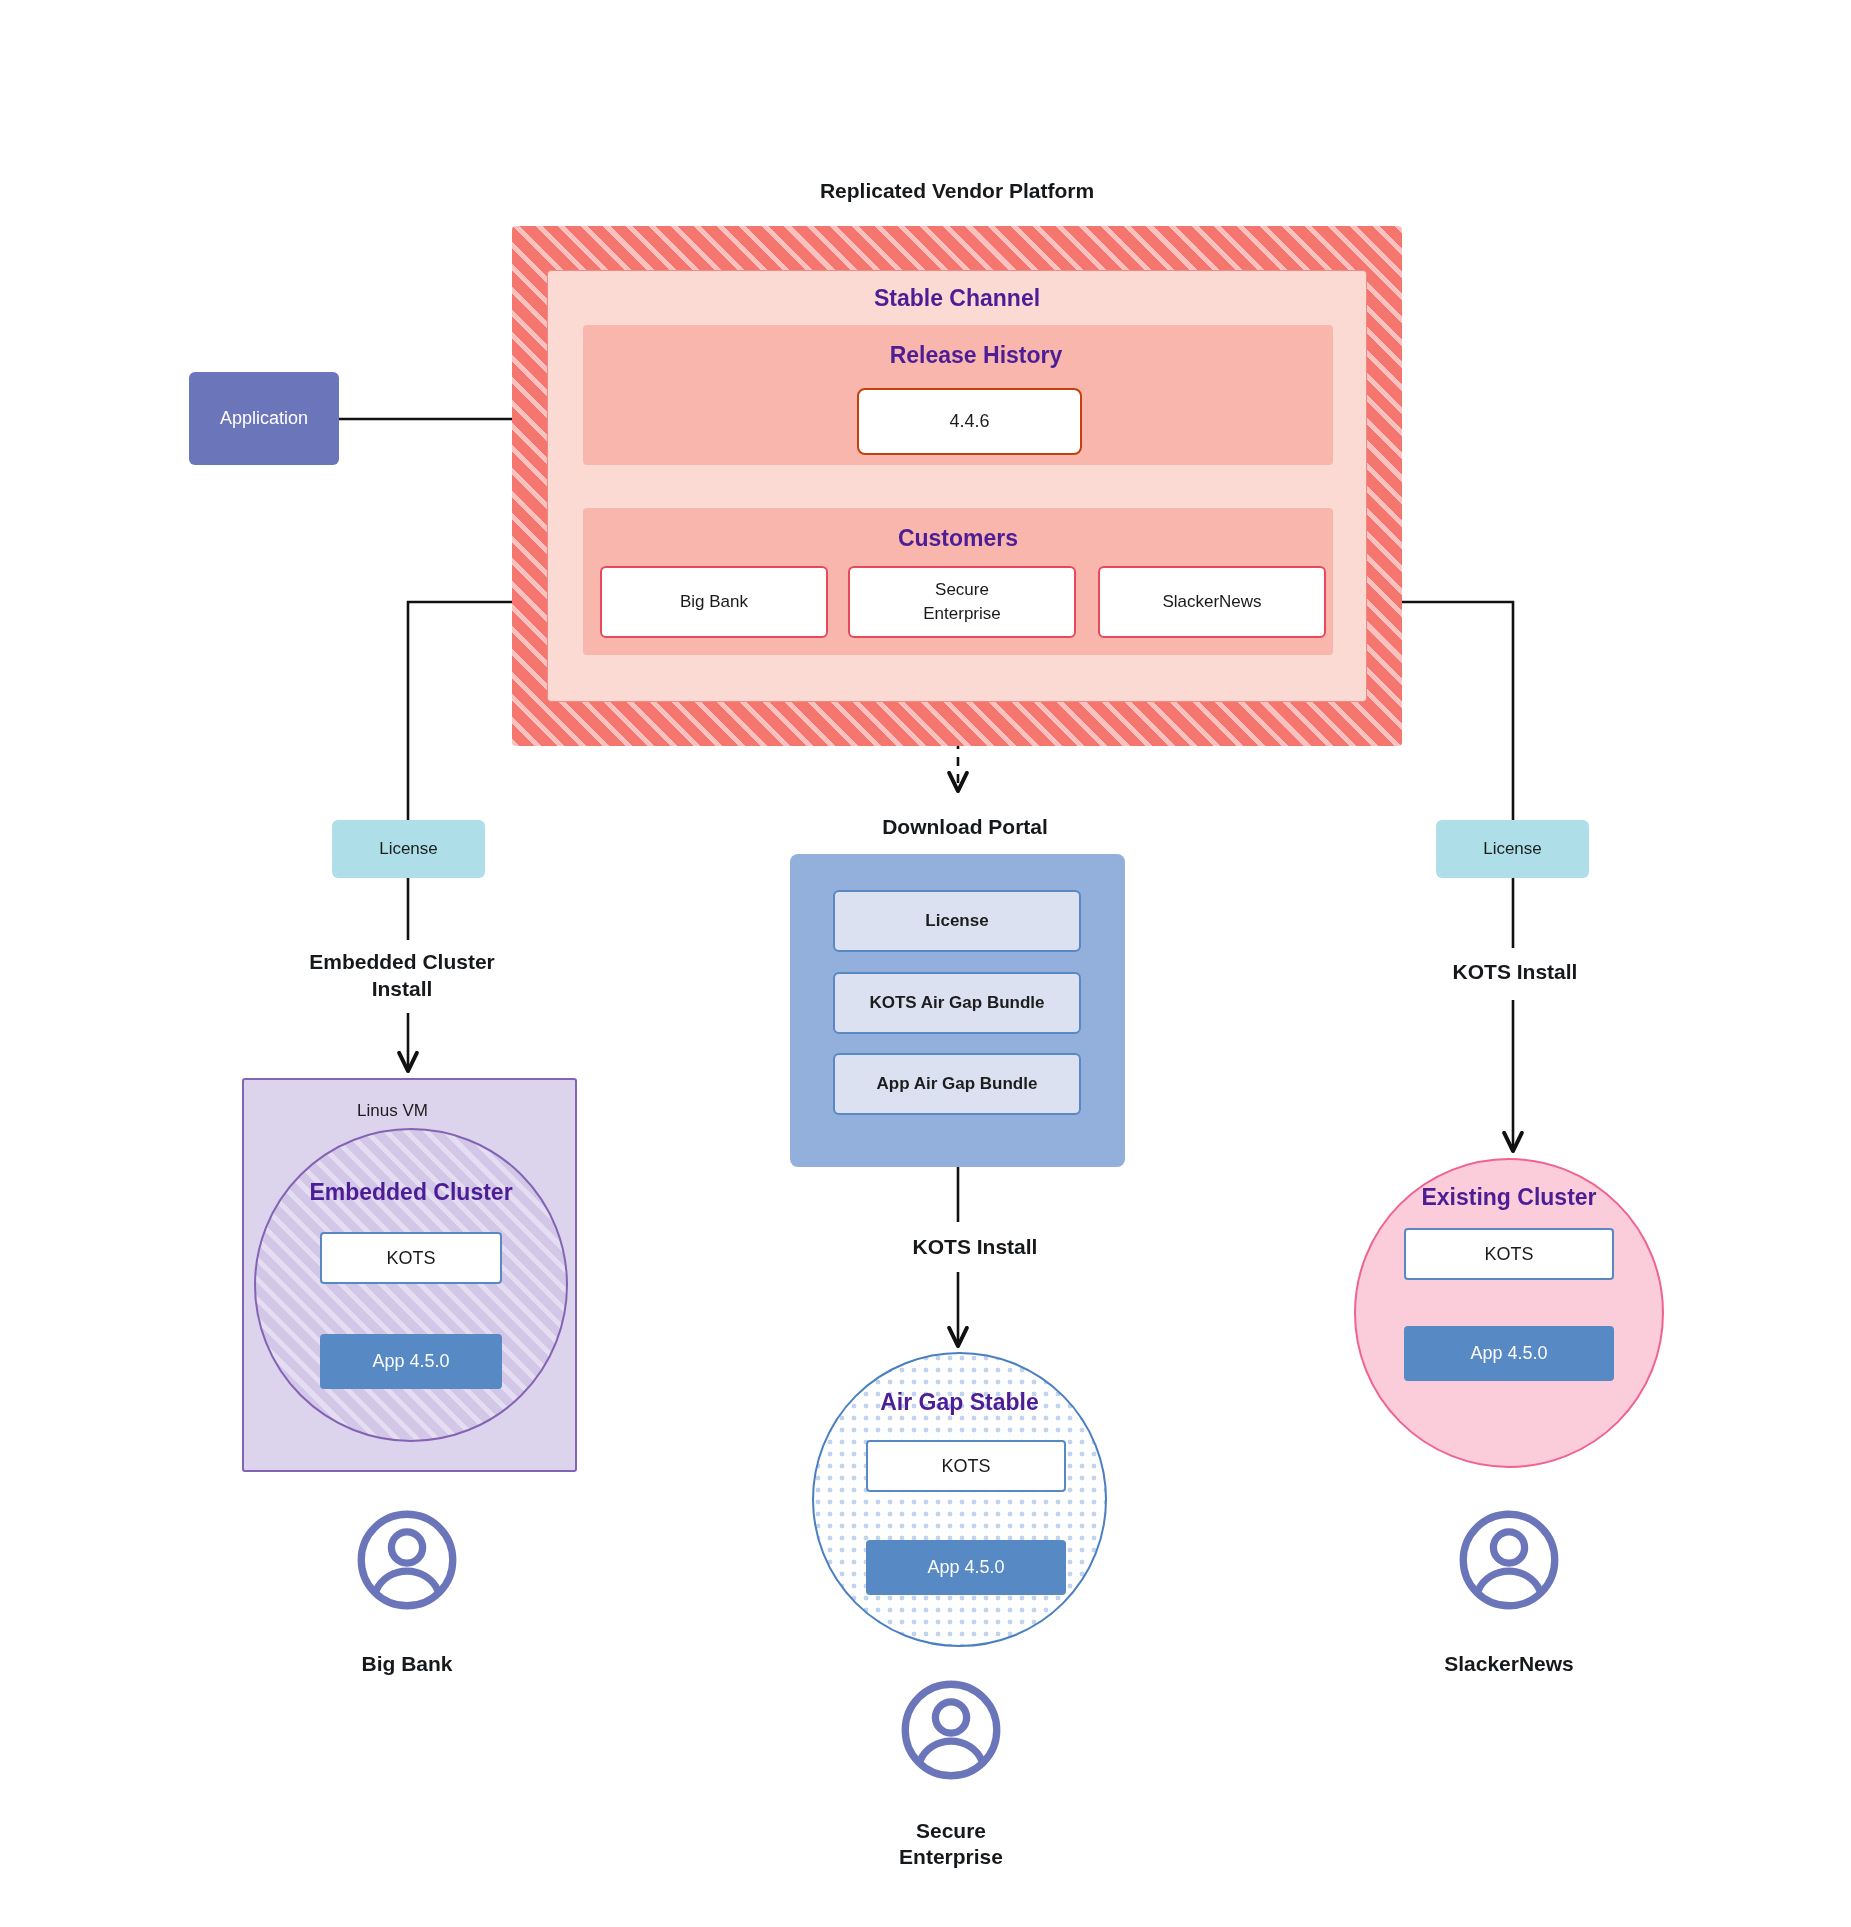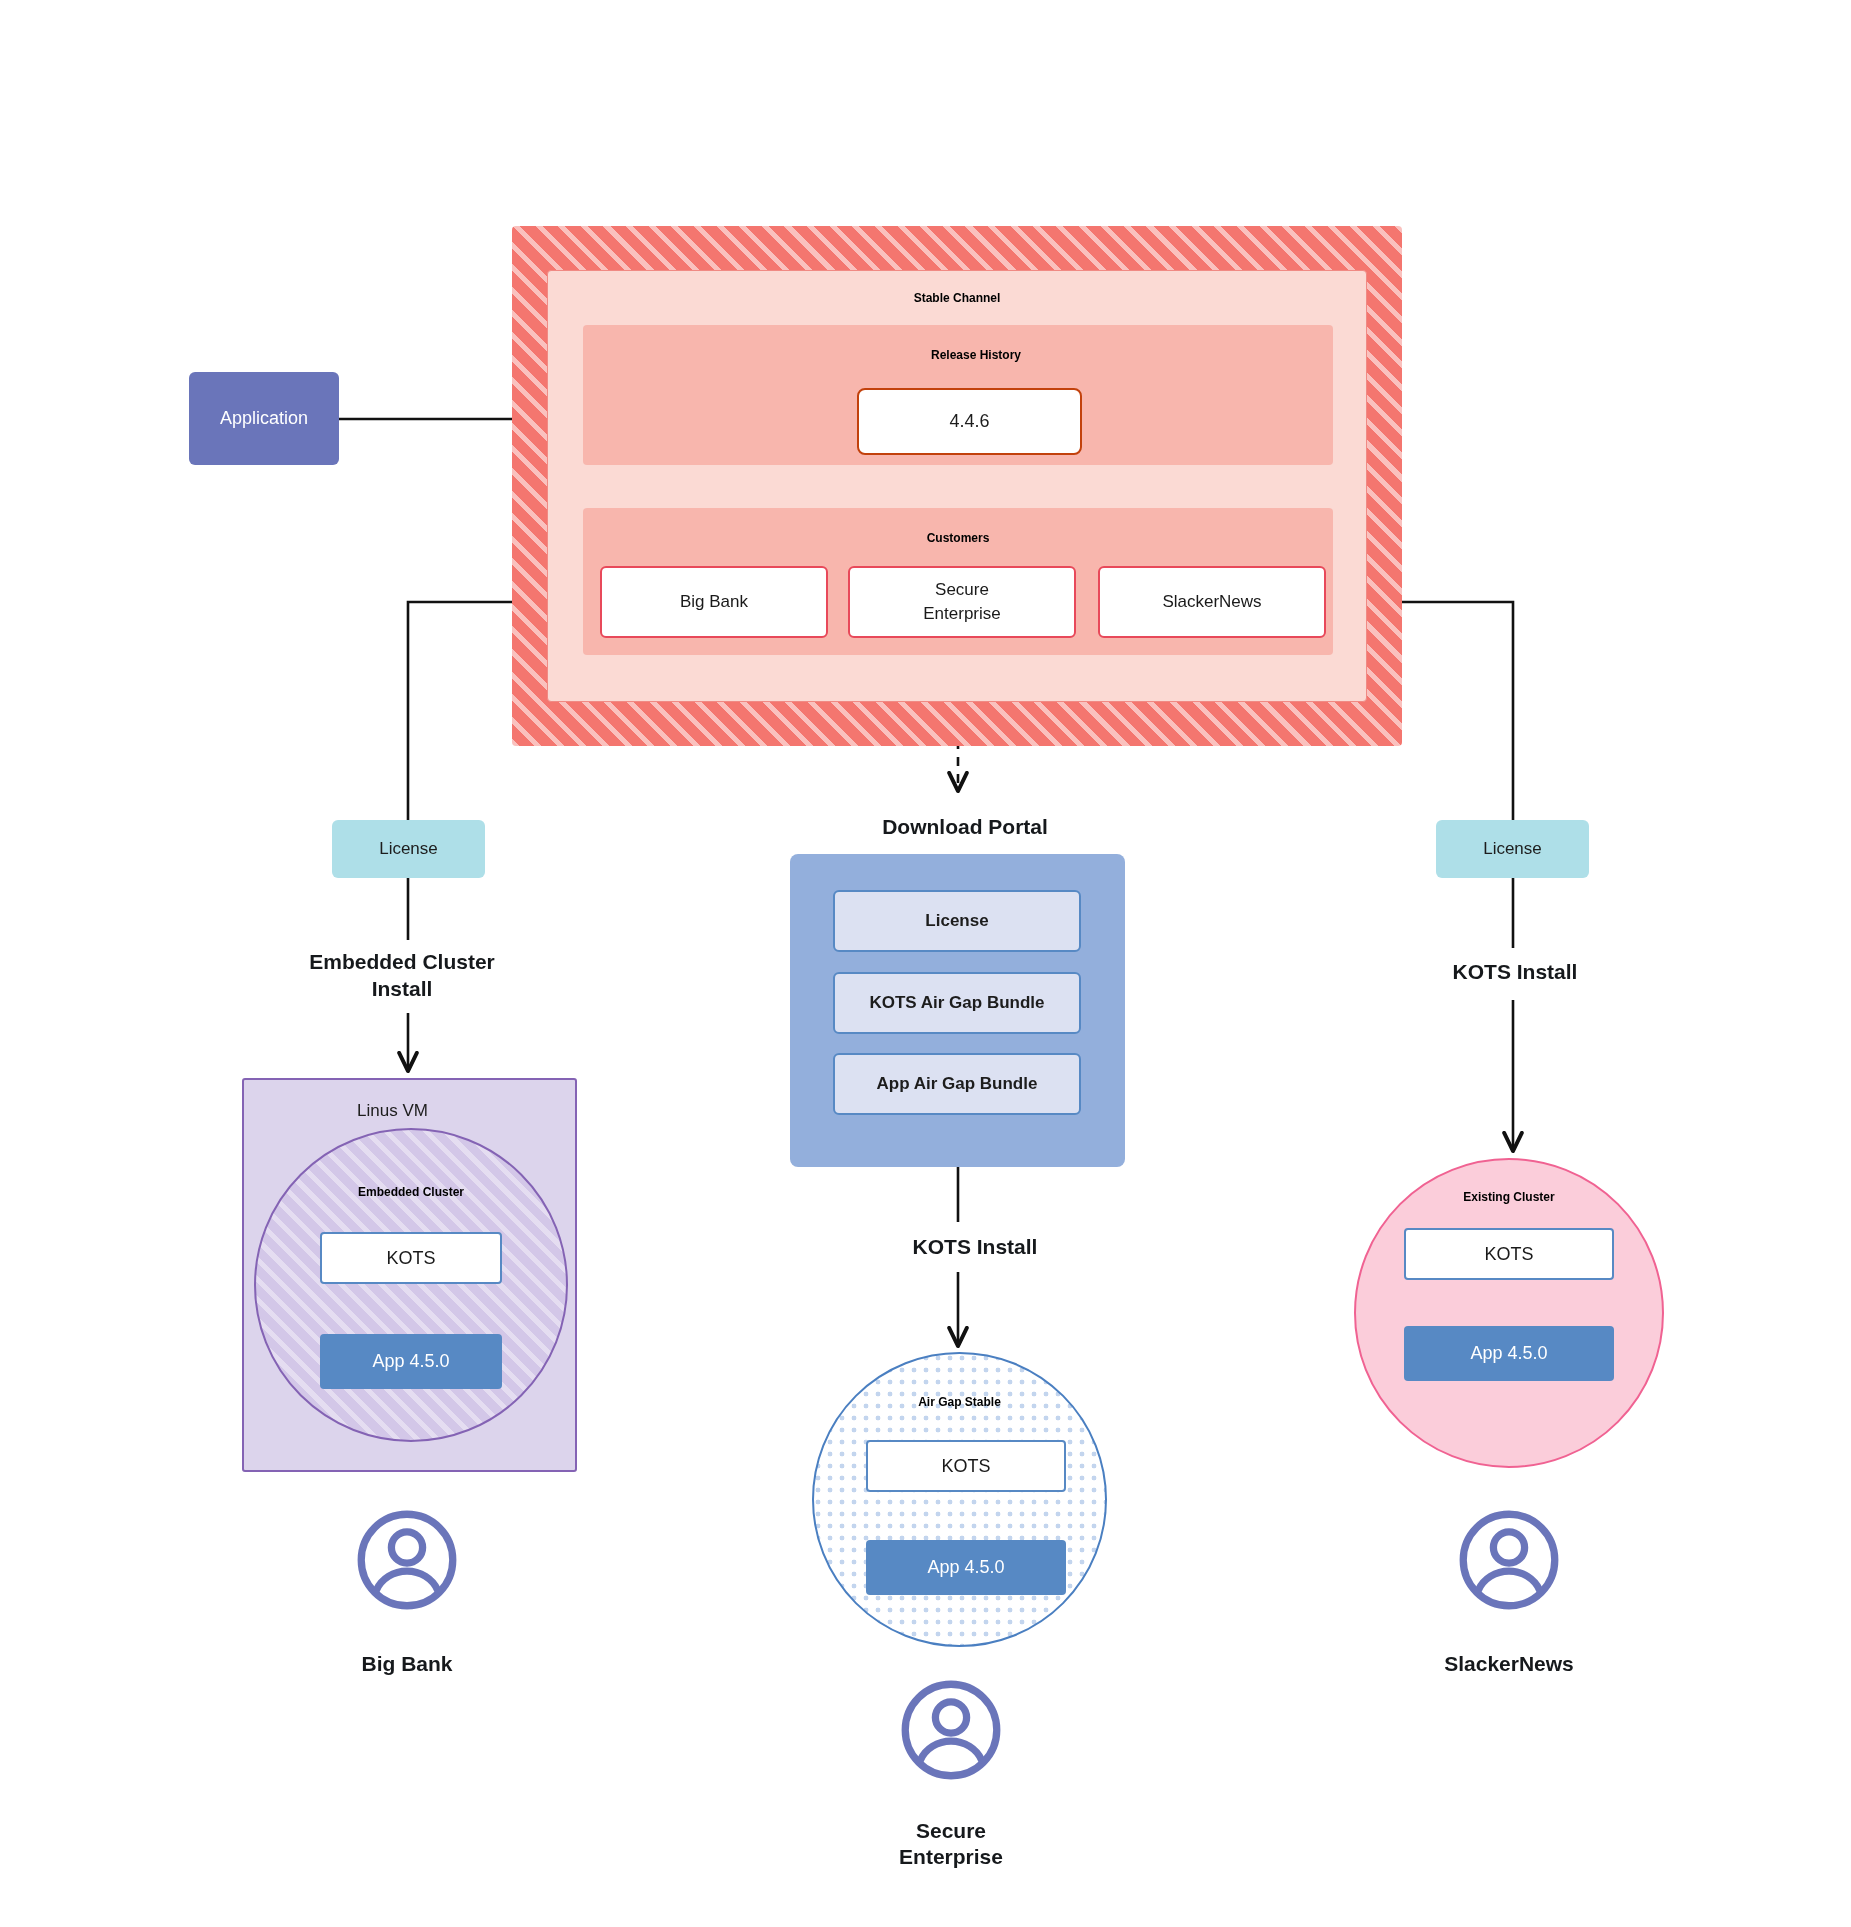--- a/index.html
+++ b/index.html
@@ -4,21 +4,21 @@
 <style>
   html,body{margin:0;padding:0;background:#ffffff;}
   body{width:1851px;height:1927px;position:relative;
        font-family:"Liberation Sans","DejaVu Sans",sans-serif;
        color:#1a1a1a;overflow:hidden;}
   .stage{position:absolute;inset:0;}
   .abs{position:absolute;box-sizing:border-box;}
 
   
   .ctr{display:flex;align-items:center;justify-content:center;text-align:center;}
-  .lbl-sm{font-size:12px;font-weight:600;color:#000000;line-height:1.3;}
+  .lbl-sm{font-size:23px;font-weight:600;color:#4c1d95;line-height:1.3;}
   .lbl-plain{font-size:17px;font-weight:400;color:#1d1d1d;line-height:1.3;}
   .title-big{font-size:21px;font-weight:700;color:#16191c;line-height:1.3;white-space:pre-line;}
 
   
   #platform-title{left:512px;top:176px;width:890px;height:30px;}
   #platform-box{left:512px;top:226px;width:890px;height:520px;border-radius:4px;
      background:
        repeating-linear-gradient(45deg,
          rgba(255,255,255,.55) 0 5px,
          rgba(255,255,255,0) 5px 16px),
@@ -143,20 +143,23 @@
     <path d="M1513,1000 L1513,1150" stroke="#111111" stroke-width="2.6" fill="none" marker-end="url(#arrow)"></path>
     <path d="M1509,1282 L1509,1318" stroke="#111111" stroke-width="2.6" fill="none" stroke-dasharray="8 7" marker-end="url(#arrow)"></path>
 
     <path d="M958,638 L958,790" stroke="#111111" stroke-width="2.6" fill="none" stroke-dasharray="9 8" marker-end="url(#arrow)"></path>
 
     <path d="M958,1167 L958,1222" stroke="#111111" stroke-width="2.6" fill="none"></path>
     <path d="M958,1272 L958,1345" stroke="#111111" stroke-width="2.6" fill="none" marker-end="url(#arrow)"></path>
     <path d="M963,1494 L963,1532" stroke="#111111" stroke-width="2.6" fill="none" stroke-dasharray="8 7" marker-end="url(#arrow)"></path>
   </svg>
 
+  <div class="abs ctr" id="platform-title">
+    <span class="title-big">Replicated Vendor Platform</span>
+  </div>
 
   <div class="abs" id="platform-box"></div>
 
   <div class="abs" id="stable-channel"></div>
   <div class="abs ctr" id="stable-channel-label">
     <span class="lbl-sm">Stable Channel</span>
   </div>
 
   <div class="abs" id="release-history"></div>
   <div class="abs ctr" id="release-history-label">

